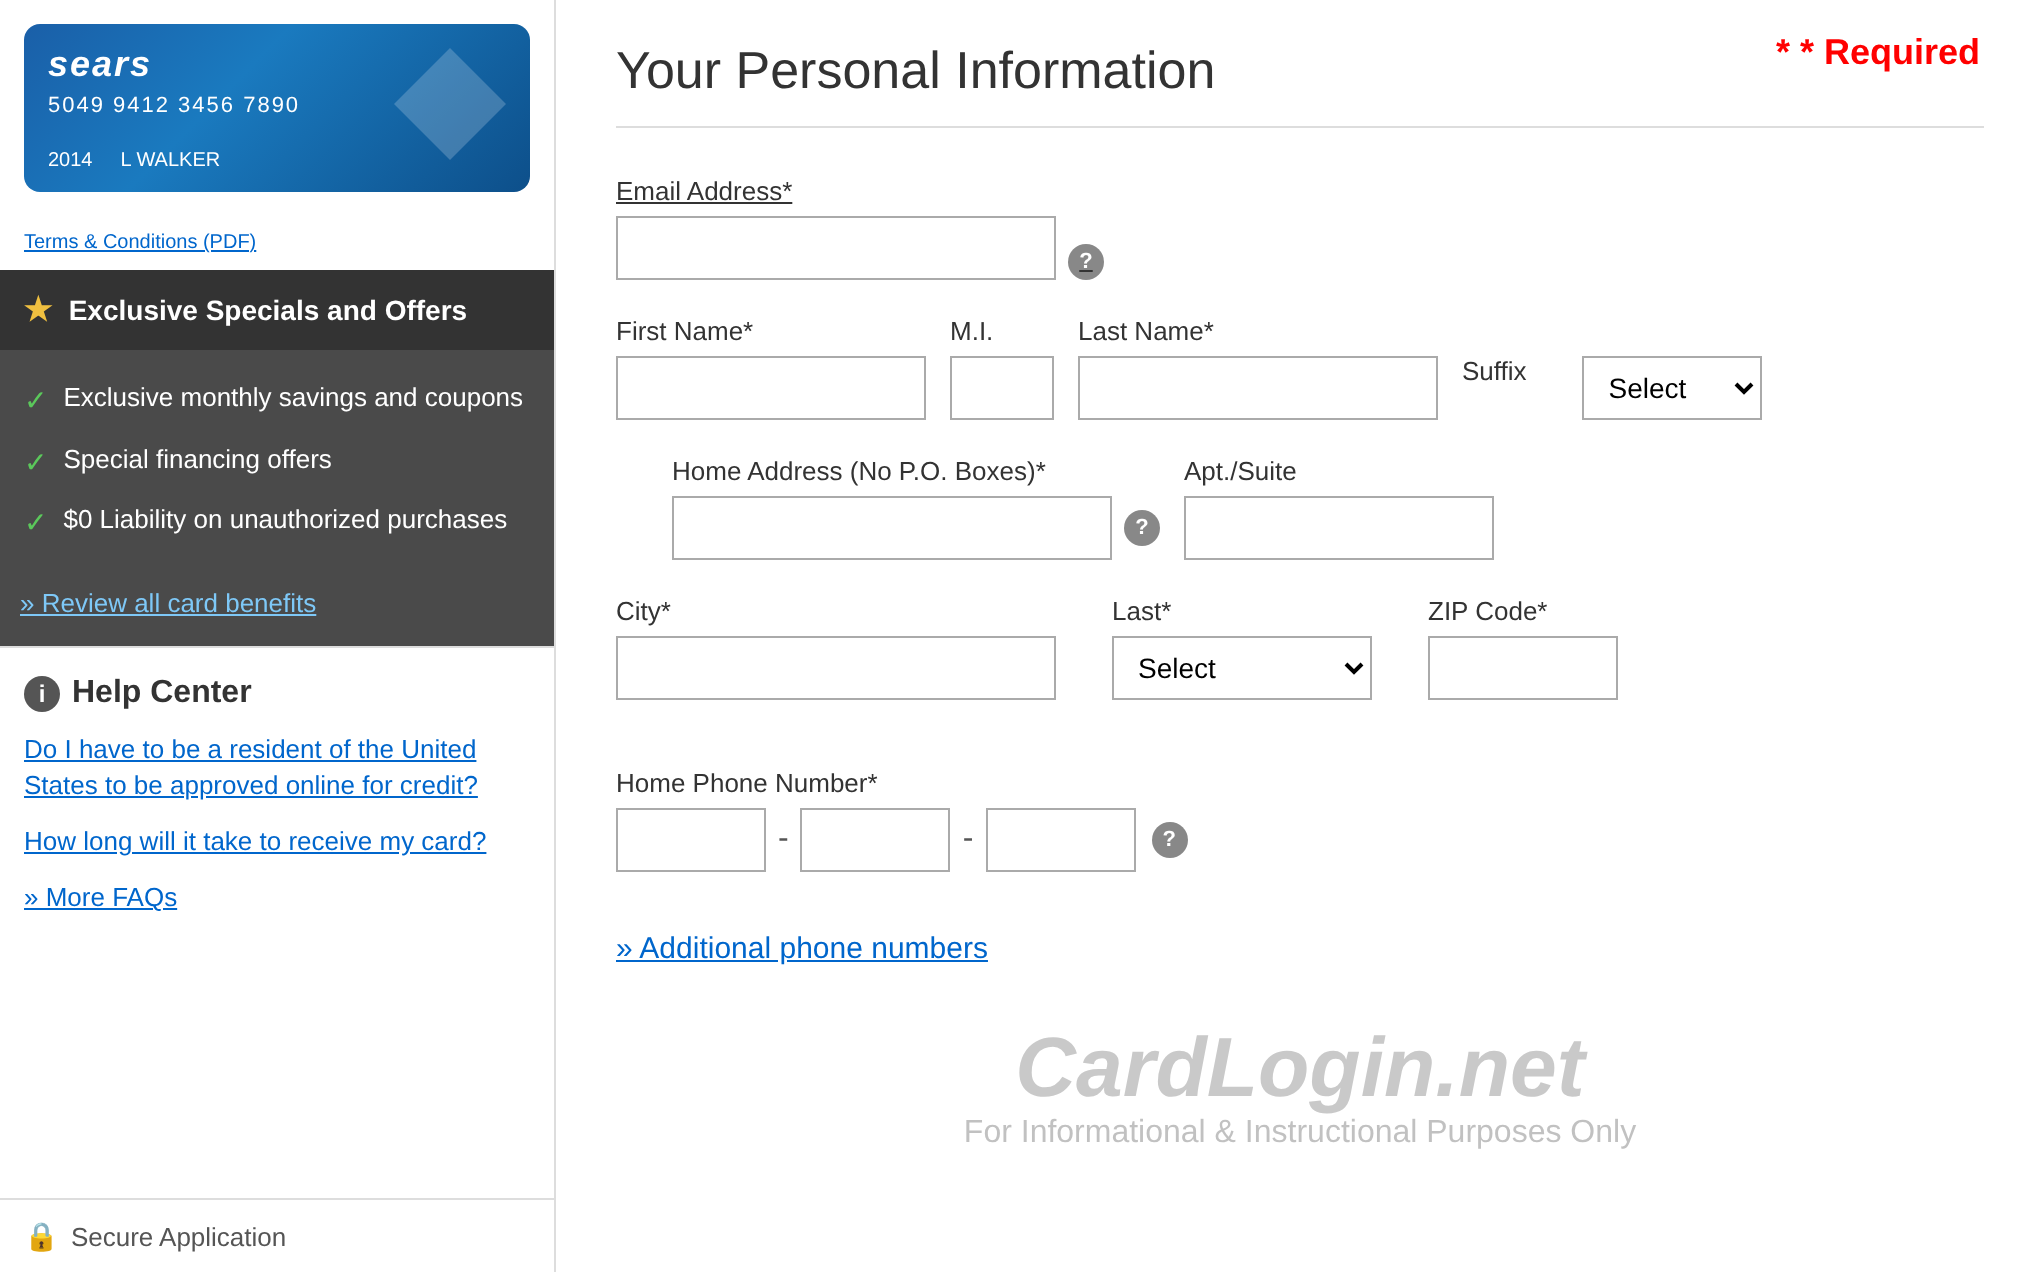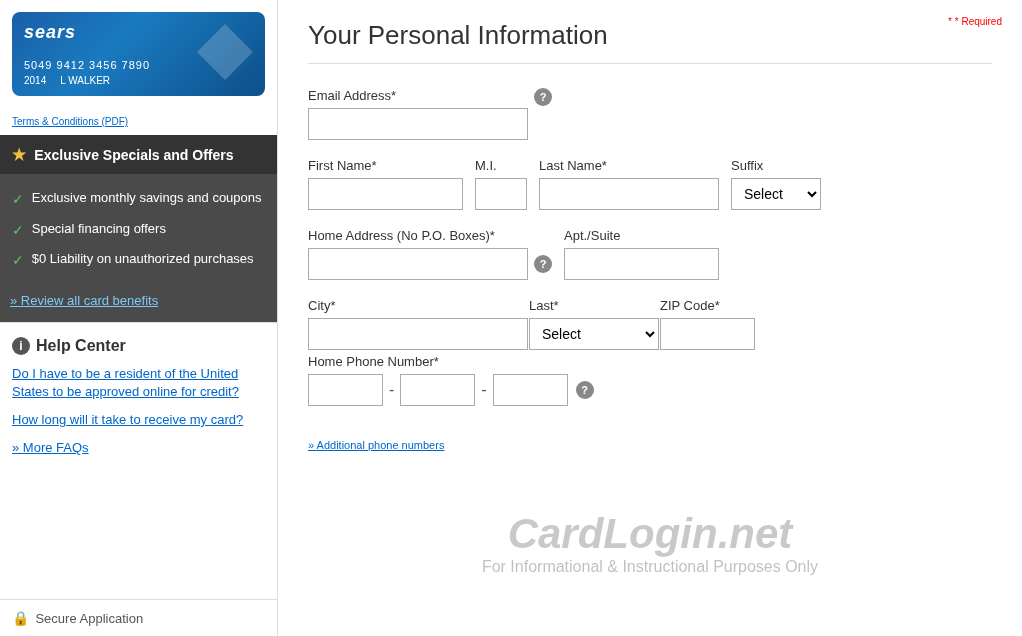--- a/index.html
+++ b/index.html
@@ -37,21 +37,21 @@
     }
     .card-diamond {
       position: absolute;
       right: 10px;
       top: 10px;
       width: 60px;
       height: 60px;
       opacity: 0.4;
     }
     .card-number { font-size: 11px; letter-spacing: 1px; margin-top: auto; }
-    .card-details { font-size: 10px; display: flex; gap: 14px; margin-top: 4px; text-align: center; }
+    .card-details { font-size: 10px; display: flex; gap: 14px; margin-top: 16px; text-align: center; }
 
     .terms-link {
       padding: 8px 12px;
       color: #0066cc;
       text-decoration: underline;
       cursor: pointer;
       font-size: 10px;
       display: block;
     }
 
@@ -144,23 +144,24 @@
     .main-content {
       flex: 1;
       padding: 20px 30px;
       overflow-y: auto;
       position: relative;
     }
 
     .required-note {
       position: absolute;
       top: 16px;
-      right: 20px;
-      font-size: 10px;
+      right: 32px;
+      font-size: 18px;
       color: #555;
+      font-weight: bold;
     }
     .required-note span { color: red; }
 
     .page-title {
       font-size: 26px;
       font-weight: normal;
       color: #333;
       margin-bottom: 24px;
       border-bottom: 1px solid #ddd;
       padding-bottom: 12px;
@@ -197,70 +198,72 @@
       height: 18px;
       font-size: 11px;
       font-weight: bold;
       margin-left: 6px;
       vertical-align: middle;
       cursor: pointer;
     }
 
     .email-row {
       display: flex;
-      align-items: flex-start;
+      align-items: flex-end;
       margin-bottom: 18px;
+      text-decoration: underline;
     }
     .email-row input { width: 220px; }
 
     .name-row {
       display: flex;
       gap: 12px;
       align-items: flex-end;
       margin-bottom: 18px;
     }
     .first-name-field { display: flex; flex-direction: column; }
     .first-name-field input { width: 155px; }
     .mi-field { display: flex; flex-direction: column; }
     .mi-field input { width: 52px; }
     .last-name-field { display: flex; flex-direction: column; }
     .last-name-field input { width: 180px; }
-    .suffix-field { display: flex; flex-direction: column; }
+    .suffix-field { display: flex; flex-direction: row; gap: 28px; }
     .suffix-field select { width: 90px; }
 
     .address-row {
       display: flex;
       gap: 12px;
       align-items: flex-end;
       margin-bottom: 18px;
+      margin-left: 28px;
     }
     .home-address-field input { width: 220px; }
     .apt-suite-field input { width: 155px; }
 
     .city-state-row {
       display: flex;
-      gap: 1px;
+      gap: 28px;
       align-items: flex-end;
-      margin-bottom: 4px;
+      margin-bottom: 34px;
     }
     .city-field input { width: 220px; }
     .state-field select { width: 130px; height: 32px; }
     .zip-field input { width: 95px; }
 
     .phone-row {
       display: flex;
       align-items: center;
       margin-bottom: 18px;
       gap: 0;
     }
     .phone-row input { width: 75px; }
     .phone-sep { margin: 0 6px; font-size: 16px; color: #555; }
 
     .additional-phones {
-      font-size: 11px;
+      font-size: 15px;
       color: #0066cc;
       text-decoration: underline;
       cursor: pointer;
       display: inline-block;
     }
 
     .watermark {
       position: absolute;
       bottom: 60px;
       left: 50%;

